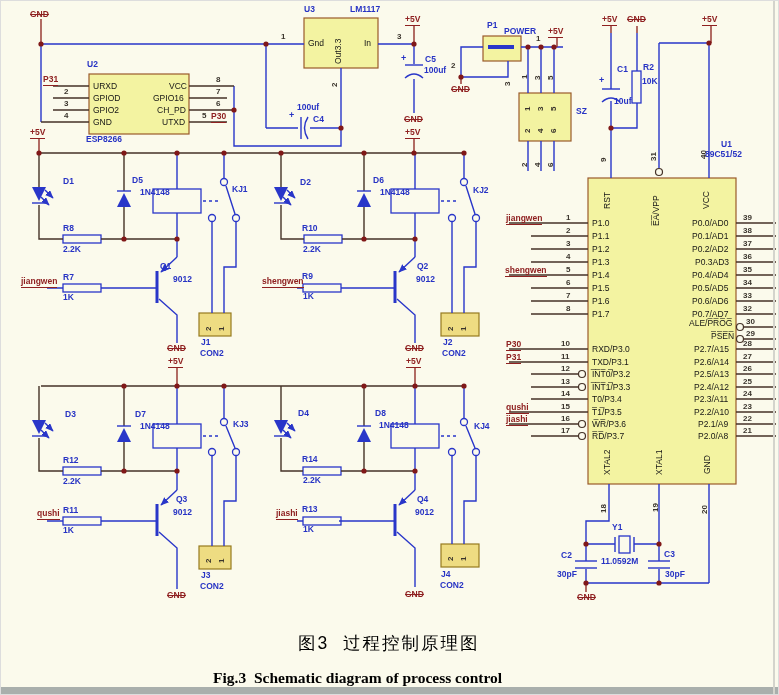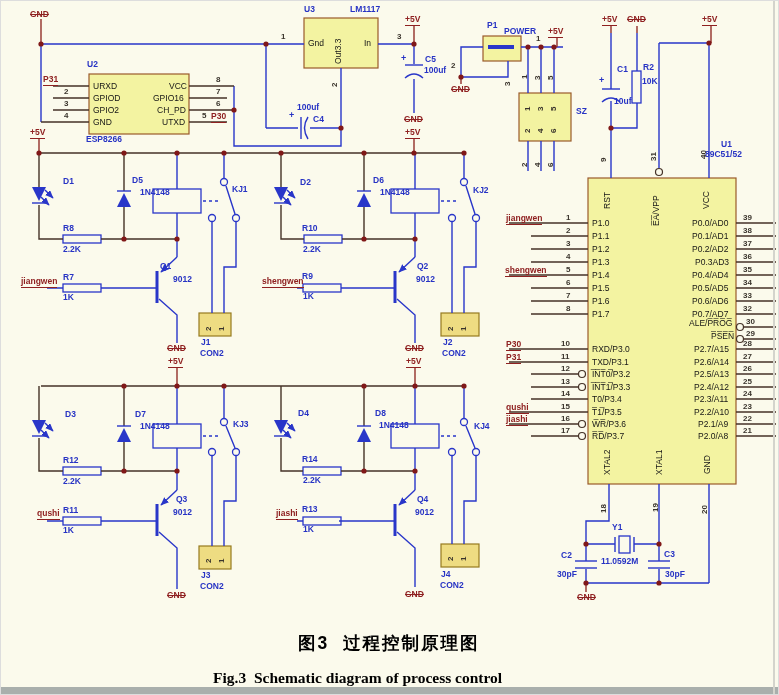--- a/index.html
+++ b/index.html
@@ -6,21 +6,21 @@
   #stage{position:relative;width:779px;height:695px;background:#fbfaec;overflow:hidden;
          font-family:"Liberation Sans",sans-serif;border:1px solid #ddd;box-sizing:border-box}
   .t{position:absolute;line-height:1;white-space:pre}
   .bl{color:#2733c4;font-weight:700;font-size:8.5px}
   .rdu{color:#8f2121;font-weight:700;font-size:8.5px;border-bottom:1px solid #8f2121;padding-bottom:1px}
   .gt{color:#8f2121;font-weight:700;font-size:8.5px;text-decoration:line-through}
   .pn{color:#151515;font-size:8.5px}
   .no{color:#3a342c;font-size:8px;font-weight:700}
   .pl{color:#2733c4;font-size:9px;font-weight:700}
   .rot{transform:rotate(-90deg);transform-origin:0 0}
-  .cz{color:#000;font-size:17.5px;font-weight:700;letter-spacing:2px}
+  .cz{color:#000;font-size:17.5px;font-weight:400;letter-spacing:2px}
   .ce{color:#000;font-family:"Liberation Serif",serif;font-size:15.5px;font-weight:700}
   .wb{stroke:#2936c9;stroke-width:1.4;fill:none}
   .wd{stroke:#453227;stroke-width:1.4;fill:none}
   .wr{stroke:#93302a;stroke-width:1.4;fill:none}
   .dash{stroke-dasharray:3 3}
   .icbox{fill:#f3f3a1;stroke:#9a5a2a;stroke-width:1.2}
   .jbox{fill:#eedc82;stroke:#967a1e;stroke-width:1.2}
   .rbox{fill:#fbfaec;stroke:#2936c9;stroke-width:1.3}
   .coil{fill:none;stroke:#2936c9;stroke-width:1.3}
   .oc{fill:#fbfaec;stroke:#2936c9;stroke-width:1.3}

